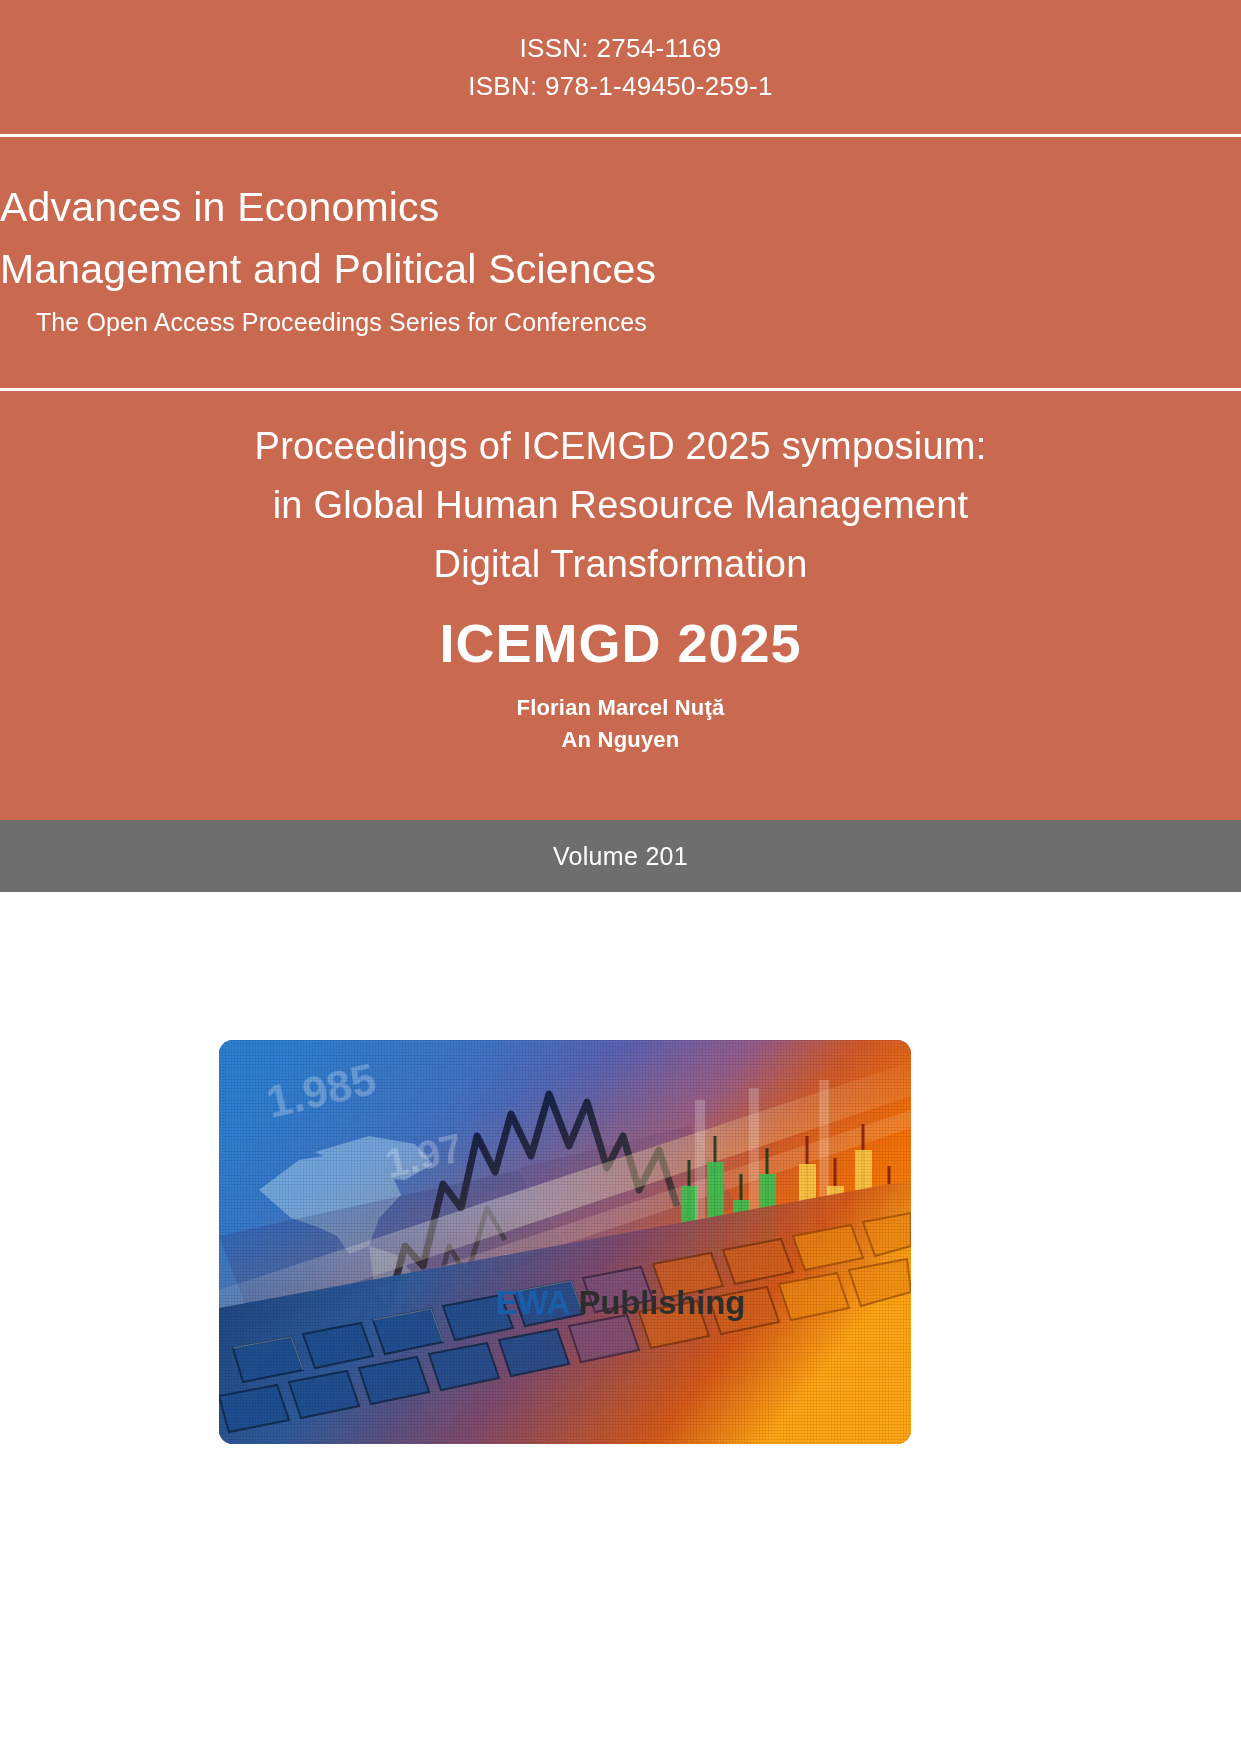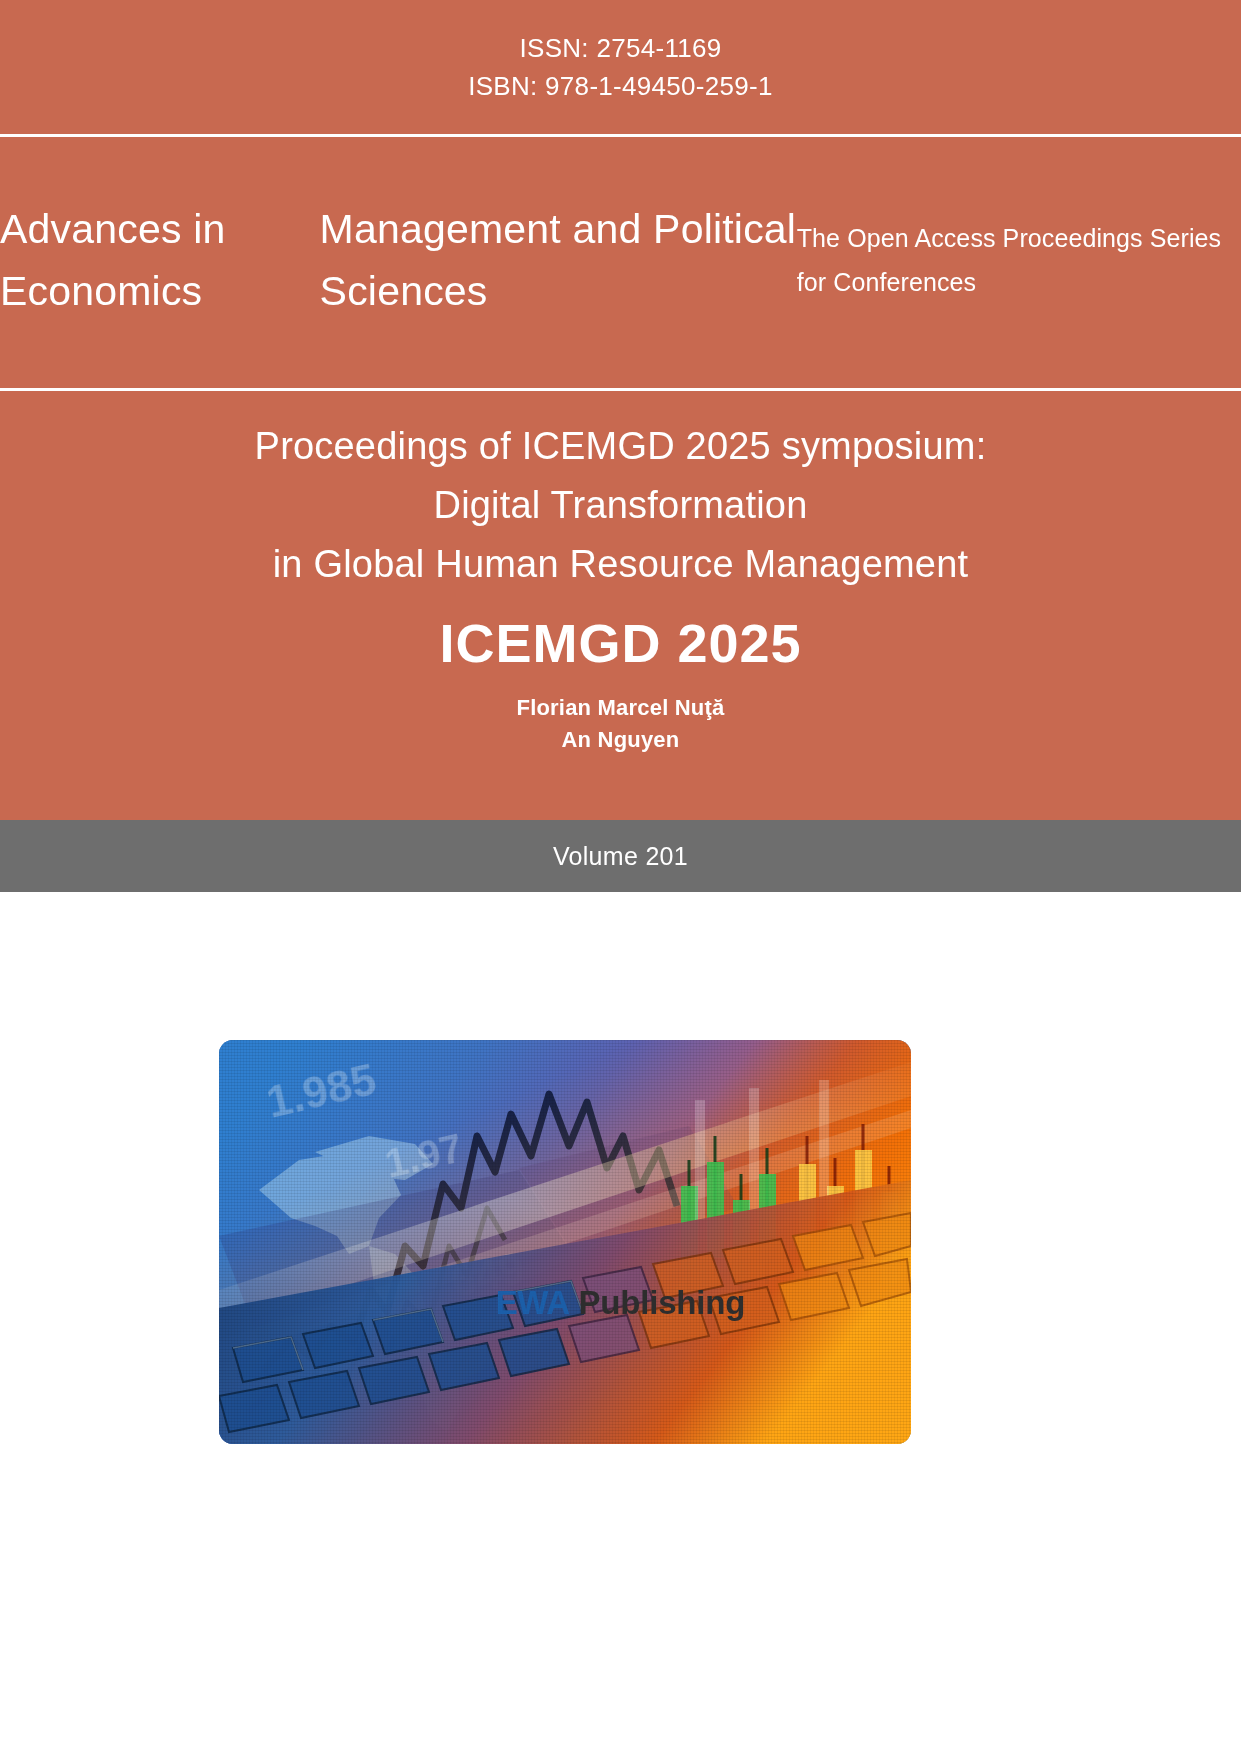--- a/index.html
+++ b/index.html
@@ -44,39 +44,39 @@
   .rule {
     height: 3px;
     background: #ffffff;
     width: 100%;
   }
 
   .band-series {
     background: #c86950;
     height: 251px;
     display: flex;
-    flex-direction: row;
-    align-items: center;
+    flex-direction: column;
     justify-content: center;
     color: #ffffff;
     padding-bottom: 6px;
     box-sizing: border-box;
   }
   .series-title-1,
   .series-title-2 {
     font-size: 41px;
     line-height: 62px;
     font-weight: 400;
     letter-spacing: 0.2px;
   }
   .series-sub {
     font-size: 25px;
     line-height: 44px;
     font-weight: 400;
     letter-spacing: 0.1px;
+    margin-left: 36px;
   }
 
   .band-proceedings {
     background: #c86950;
     flex: 0 0 auto;
     height: 429px;
     color: #ffffff;
     display: flex;
     flex-direction: column;
     align-items: center;
@@ -180,22 +180,22 @@
   <div class="band-series">
     <div class="series-title-1">Advances in Economics</div>
     <div class="series-title-2">Management and Political Sciences</div>
     <div class="series-sub">The Open Access Proceedings Series for Conferences</div>
   </div>
 
   <div class="rule"></div>
 
   <div class="band-proceedings">
     <div class="proc-line">Proceedings of ICEMGD 2025 symposium:</div>
+    <div class="proc-line">in Global Human Resource Management</div>
     <div class="proc-line">Digital Transformation</div>
-    <div class="proc-line">in Global Human Resource Management</div>
     <div class="conf-acronym">ICEMGD 2025</div>
     <div class="editors-wrap">
       <div class="editor">Florian Marcel Nuţă</div>
       <div class="editor">An Nguyen</div>
     </div>
   </div>
 
   <div class="band-volume">
     <div class="volume-text">Volume 201</div>
   </div>

